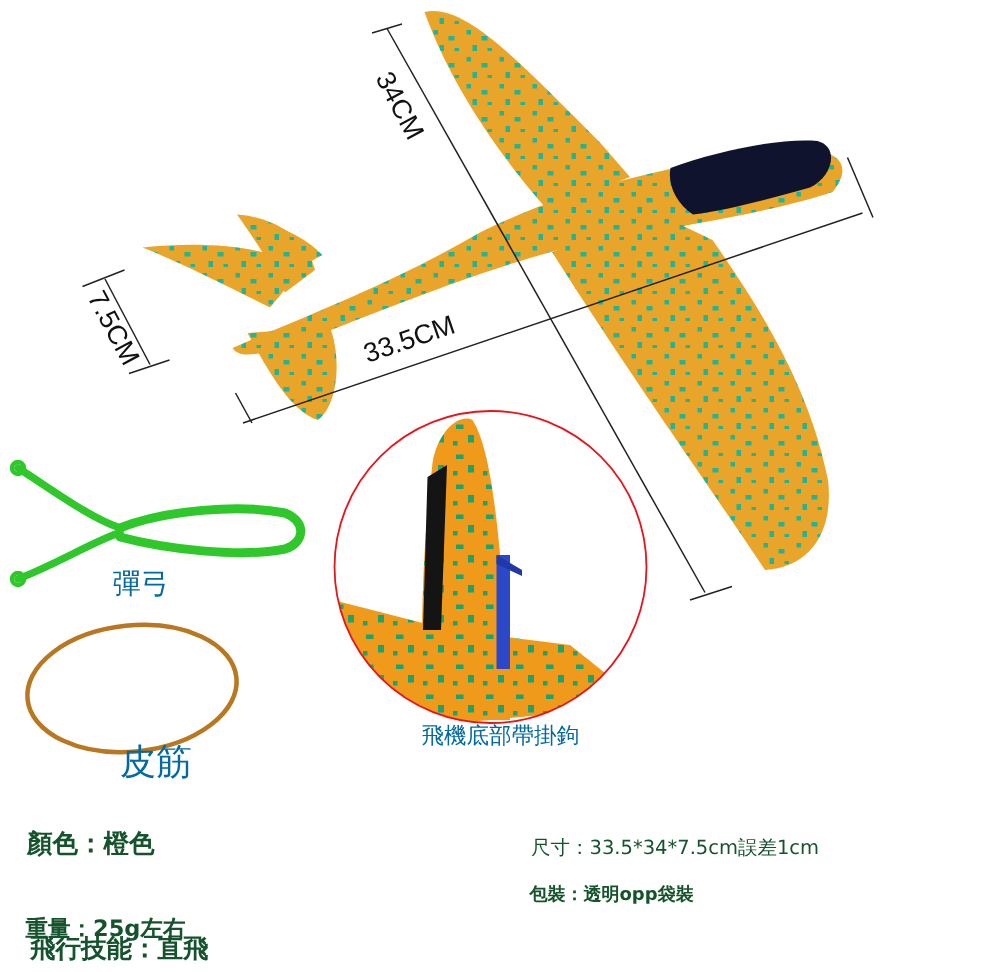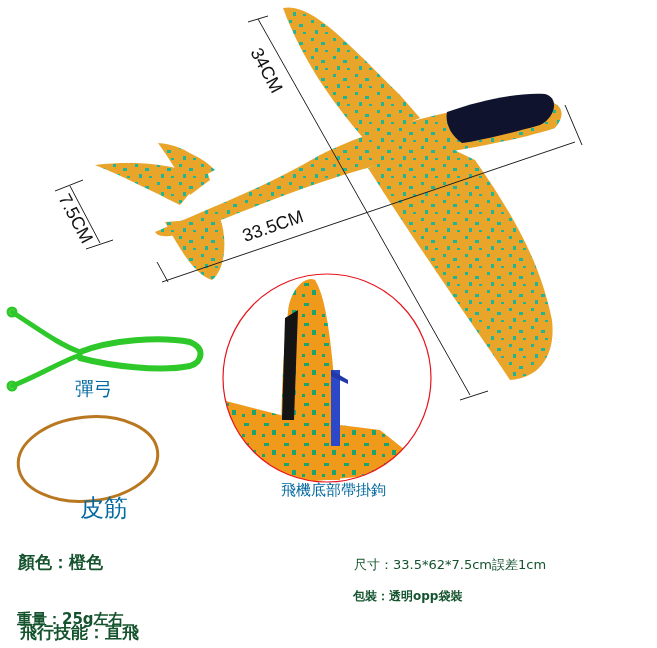--- a/index.html
+++ b/index.html
@@ -85,14 +85,14 @@
   <ellipse cx="88" cy="459" rx="70" ry="42" fill="none" stroke="#b9771f" stroke-width="3" transform="rotate(-6 88 459)"></ellipse>
 </svg>
 
 <div class="red-label" style="left:75px;top:376px;font-size:19px;">彈弓</div>
 <div class="red-label" style="left:80px;top:492px;font-size:24px;">皮筋</div>
 <div class="red-label" style="left:253px;top:481px;font-size:15px;margin-left:28px;">飛機底部帶掛鉤</div>
 
 <div class="spec" style="left:18px;top:551px;font-size:17px;">顏色：橙色</div>
 <div class="spec" style="left:17px;top:589px;font-size:15px;margin-top:21px;">重量：25g左右</div>
 <div class="spec" style="left:20px;top:621px;font-size:17px;">飛行技能：直飛</div>
-<div class="spec" style="left:354px;top:556px;font-size:13px;font-weight:normal;">尺寸：33.5*62*7.5cm誤差1cm</div>
+<div class="spec" style="left:354px;top:556px;font-size:13px;font-weight:normal;">尺寸：33.5*34*7.5cm誤差1cm</div>
 <div class="spec" style="left:353px;top:588px;font-size:12px;">包裝：透明opp袋裝</div>
 
 </body></html>

